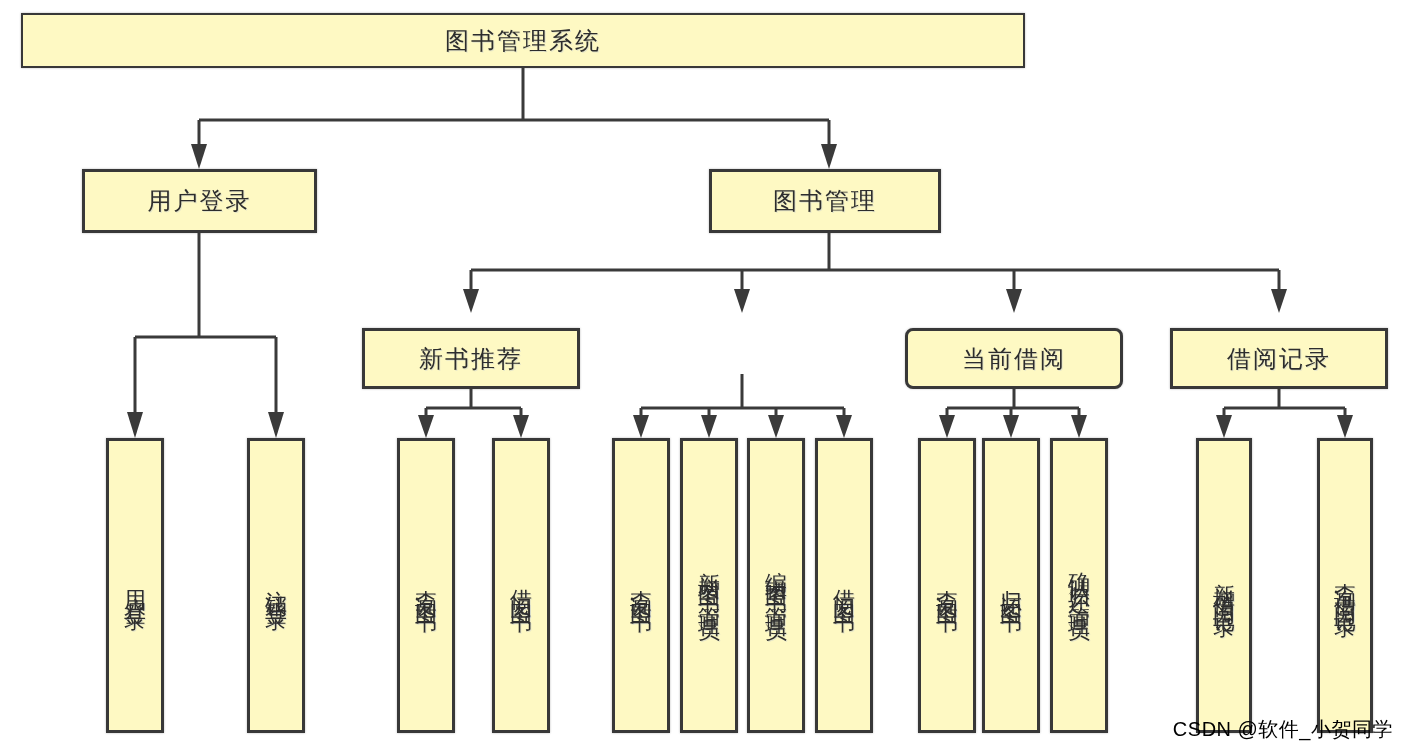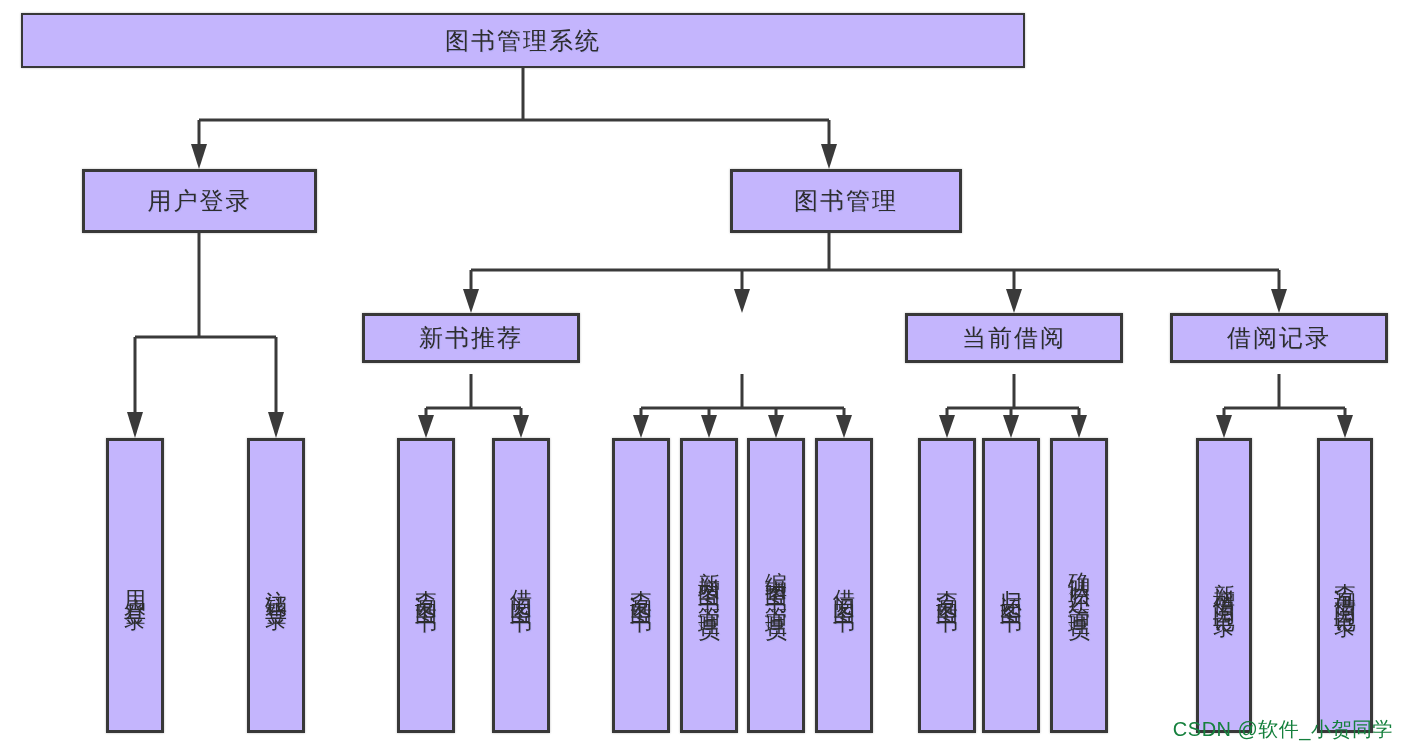--- a/index.html
+++ b/index.html
@@ -28,21 +28,21 @@
     stroke-width: 3;
     fill: none;
   }
   .connectors polygon {
     fill: #3a3a3a;
     stroke: none;
   }
   .box {
     position: absolute;
     box-sizing: border-box;
-    background: #c4b5fd;
+    background: #fef9c3;
     border: 3px solid #383838;
     display: flex;
     align-items: center;
     justify-content: center;
     box-shadow: 0 0 2px rgba(60,60,60,0.35);
     z-index: 2;
   }
   .box.root {
     border-width: 2px;
   }
@@ -61,35 +61,35 @@
     color: #2d2d2d;
     text-shadow: 1px 1px 0 rgba(110,140,230,0.18);
     line-height: 1;
     white-space: nowrap;
   }
   .watermark {
     position: absolute;
     right: 12px;
     bottom: 4px;
     font-size: 20px;
-    color: #15803d;
+    color: #000000;
     letter-spacing: 0.5px;
     z-index: 10;
     white-space: nowrap;
     margin-top: 42px;
   }
 
   
   .n-root  { left: 21px;   top: 13px;  width: 1004px; height: 55px; }
   .n-l2a   { left: 82px;   top: 169px; width: 235px;  height: 64px; }
-  .n-l2b   { left: 730px;  top: 169px; width: 232px;  height: 64px; }
-  .l3      { top: 313px; height: 50px; width: 218px; }
+  .n-l2b   { left: 709px;  top: 169px; width: 232px;  height: 64px; }
+  .l3      { top: 328px; height: 61px; width: 218px; }
   .n-l3a   { left: 362px; }
   .n-l3b   { left: 633px; }
-  .n-l3c   { left: 905px; }
+  .n-l3c   { left: 905px; border-radius: 8px; }
   .n-l3d   { left: 1170px; align-items: center; }
   .leaf    { top: 438px; height: 295px; width: 58px; }
   .n-f1  { left: 106px; }
   .n-f2  { left: 247px; }
   .n-f3  { left: 397px; }
   .n-f4  { left: 492px; }
   .n-f5  { left: 612px; }
   .n-f6  { left: 680px; }
   .n-f7  { left: 747px; }
   .n-f8  { left: 815px; }

